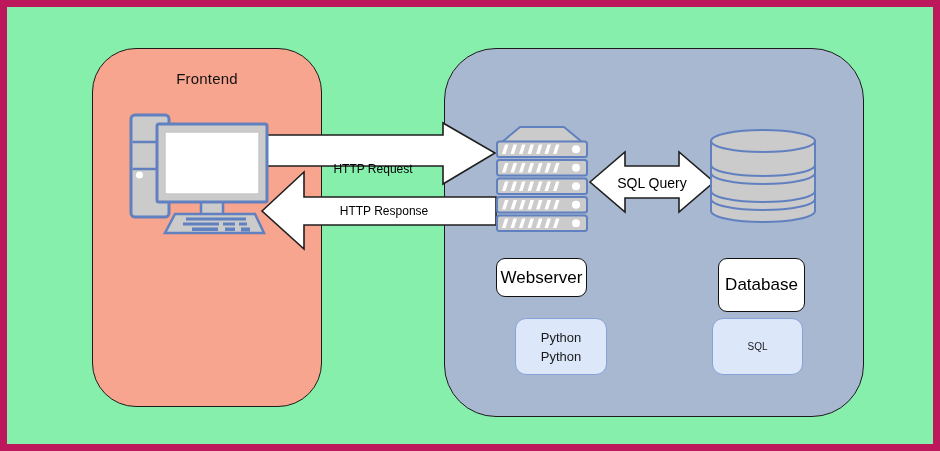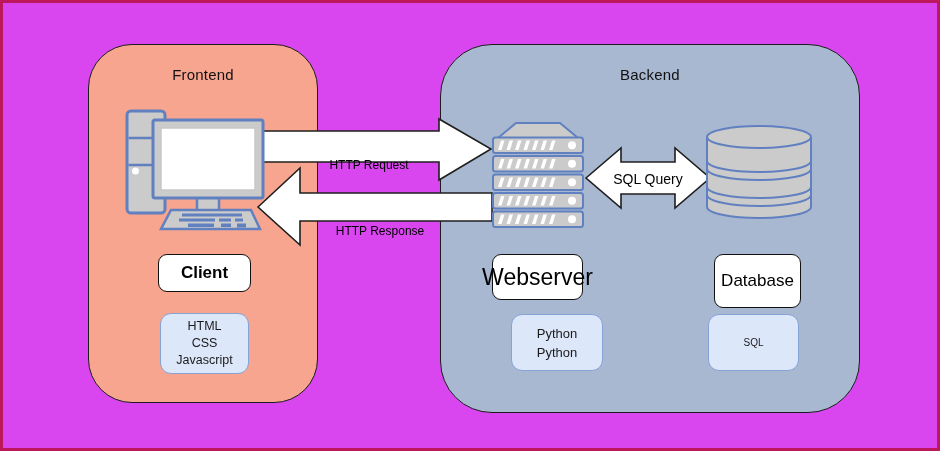--- a/index.html
+++ b/index.html
@@ -2,22 +2,22 @@
 <html><head>
 <meta charset="utf-8">
 <style>
   html, body { margin: 0; padding: 0; background: #ffffff; }
   body { font-family: "Liberation Sans", sans-serif; }
 
   .canvas {
     position: relative;
     width: 940px;
     height: 451px;
-    background: #d946ef;
-    border: 3px solid #be185d;
+    background: #86efac;
+    border: 7px solid #be185d;
     box-sizing: border-box;
     overflow: hidden;
   }
 
   .region {
     position: absolute;
     border: 1.5px solid #1c1c1c;
     box-sizing: border-box;
   }
   .region.frontend {
@@ -53,36 +53,36 @@
     pointer-events: none;
   }
 
   .arrow-label {
     position: absolute;
     text-align: center;
     color: #000;
     font-size: 12px;
   }
   .label-http-request  { left: 296px; top: 155px; width: 140px; }
-  .label-http-response { left: 307px; top: 197px; width: 140px; margin-top: 24px; }
+  .label-http-response { left: 307px; top: 197px; width: 140px; }
   .label-sql-query     { left: 585px; top: 168px; width: 120px; font-size: 14px; }
 
   .badge {
     position: absolute;
     background: #ffffff;
     border: 1.5px solid #111;
     border-radius: 9px;
     box-sizing: border-box;
     display: flex;
     align-items: center;
     justify-content: center;
     color: #000;
   }
   .badge.client    { left: 155px; top: 251px; width: 93px; height: 38px; font-size: 17px; font-weight: bold; }
-  .badge.webserver { left: 489px; top: 251px; width: 91px; height: 46px; font-size: 23px; }
+  .badge.webserver { left: 489px; top: 251px; width: 91px; height: 39px; font-size: 17px; }
   .badge.database  { left: 711px; top: 251px; width: 87px; height: 54px; font-size: 17px; }
 
   .stackbox {
     position: absolute;
     background: #DCE7FA;
     border: 1px solid #86A3D7;
     border-radius: 11px;
     box-sizing: border-box;
     display: flex;
     flex-direction: column;
@@ -97,21 +97,20 @@
 </style>
 </head>
 <body>
 
 <div class="canvas">
 
   <div class="region frontend"></div>
   <div class="region backend"></div>
 
   <div class="region-title frontend-title">Frontend</div>
-  <div class="region-title backend-title">Backend</div>
 
   <svg class="arrows-layer" viewBox="0 0 940 451">
     <polygon points="257,128 436,128 436,116 488,146 436,177 436,159 257,159" fill="#FFFFFF" stroke="#1F1F1F" stroke-width="1.6" stroke-linejoin="miter"></polygon>
     <polygon points="255,204 297,165 297,190 489,190 489,218 297,218 297,242" fill="#FFFFFF" stroke="#1F1F1F" stroke-width="1.6" stroke-linejoin="miter"></polygon>
     <polygon points="583,175 618,145 618,159 672,159 672,145 707,175 672,205 672,191 618,191 618,205" fill="#FFFFFF" stroke="#1F1F1F" stroke-width="1.6" stroke-linejoin="miter"></polygon>
   </svg>
 
   <svg class="icon-svg computer-icon" width="140" height="126" viewBox="0 0 140 126">
     <rect x="2" y="4" width="38" height="102" rx="4" fill="#CBCBCB" stroke="#6080BF" stroke-width="3"></rect>
     <line x1="3.5" y1="31" x2="38.5" y2="31" stroke="#6080BF" stroke-width="2.5"></line>
@@ -162,29 +161,23 @@
     <path d="M2,38 a52,11 0 0 0 104,0" fill="none" stroke="#6080BF" stroke-width="2"></path>
     <path d="M2,46 a52,11 0 0 0 104,0" fill="none" stroke="#6080BF" stroke-width="2"></path>
     <path d="M2,64 a52,11 0 0 0 104,0" fill="none" stroke="#6080BF" stroke-width="2"></path>
     <path d="M2,72 a52,11 0 0 0 104,0" fill="none" stroke="#6080BF" stroke-width="2"></path>
   </svg>
 
   <div class="arrow-label label-http-request">HTTP Request</div>
   <div class="arrow-label label-http-response">HTTP Response</div>
   <div class="arrow-label label-sql-query">SQL Query</div>
 
-  <div class="badge client">Client</div>
   <div class="badge webserver">Webserver</div>
   <div class="badge database">Database</div>
 
-  <div class="stackbox html-box">
-    <span>HTML</span>
-    <span>CSS</span>
-    <span>Javascript</span>
-  </div>
   <div class="stackbox python-box">
     <span>Python</span>
     <span>Python</span>
   </div>
   <div class="stackbox sql-box">
     <span>SQL</span>
   </div>
 
 </div>
 

